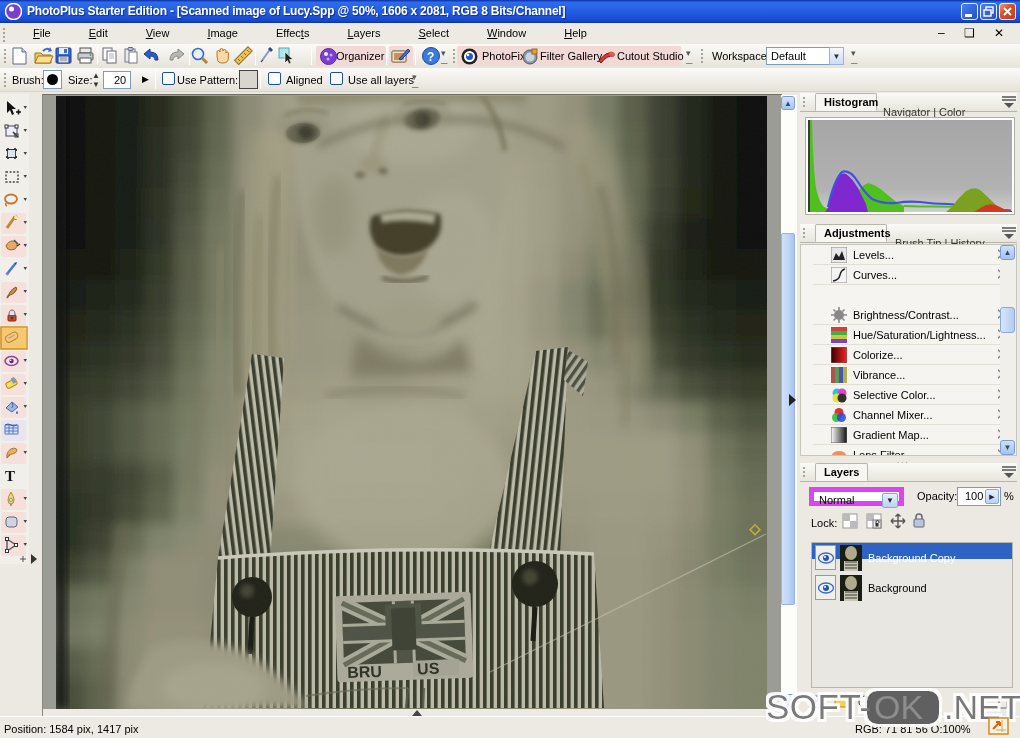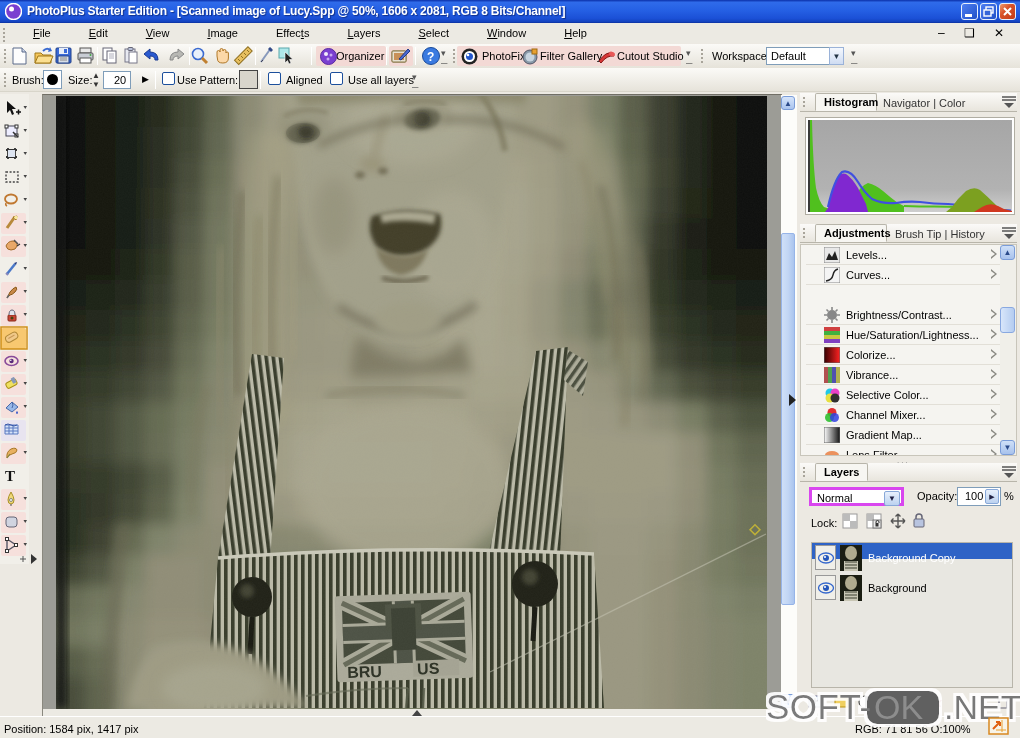--- a/index.html
+++ b/index.html
@@ -938,25 +938,25 @@
 
 <div class="abs" id="vscroll">
 <div style="position:absolute;left:0px;top:1px;width:14px;height:14px;background:linear-gradient(180deg,#d6e5fb,#aac4ee);border:1px solid #7a9cd8;border-radius:3px;text-align:center;font-size:8px;color:#2a4a8a;line-height:13px">▲</div>
 <div style="position:absolute;left:0px;top:138px;width:14px;height:372px;background:linear-gradient(90deg,#cfe0f8 0%,#c2d6f4 50%,#aac4ee 100%);border:1px solid #96b4e8;border-radius:2px"></div>
 <div style="position:absolute;left:0px;top:599px;width:14px;height:14px;background:linear-gradient(180deg,#d6e5fb,#aac4ee);border:1px solid #7a9cd8;border-radius:3px;text-align:center;font-size:8px;color:#2a4a8a;line-height:13px">▼</div>
 </div>
 
 <div class="abs" id="rpanel">
     <style>
 .ptab{position:absolute;height:18px;background:#f7f6f2;border:1px solid #b8b5aa;border-bottom:1px solid #f7f6f2;border-radius:2px 2px 0 0;font-weight:bold;padding:2px 8px 0 8px;}
-.ptabin{position:absolute;color:#333;padding-top:3px;}
+.ptabin{position:absolute;color:#333;padding-top:12px;}
 .phead{position:absolute;left:3px;width:217px;height:19px;background:linear-gradient(180deg,#fbfaf8,#e8e5dd);border-bottom:1px solid #b8b5aa;}
 .pmenu{position:absolute;right:3px;top:3px;}
 .vgrip{position:absolute;left:2px;width:4px;height:12px;top:3px;background-image:radial-gradient(circle,#a8a49a 0.9px,transparent 1.1px);background-size:4px 4px;}
-.arow{position:absolute;left:5px;width:197px;height:20px;border-bottom:1px solid #e2dfd7;background:#f5f4f0;padding-left:40px;}
+.arow{position:absolute;left:12px;width:197px;height:20px;border-bottom:1px solid #e2dfd7;background:#f5f4f0;padding-left:40px;}
 .arow .t{position:absolute;left:40px;top:4px;color:#000;}
 .arow .tri{position:absolute;right:6px;top:4px;width:0;height:0;border-left:6px solid #8a8a84;border-top:5px solid transparent;border-bottom:5px solid transparent;}
 .arow .tri2{position:absolute;right:8px;top:6px;width:0;height:0;border-left:4px solid #f5f4f0;border-top:3px solid transparent;border-bottom:3px solid transparent;}
 </style>
 <div class="phead" style="top:1px">
       <div class="vgrip"></div>
     </div>
 <div class="ptab" style="left:18px;top:1px;width:62px">Histogram</div>
 <div class="ptabin" style="left:86px;top:2px">Navigator | Color</div>
 <svg class="pmenu" style="top:4px" width="16" height="12">
@@ -1107,21 +1107,21 @@
 </div>
 <div style="position:absolute;left:100px;top:364px;width:20px;height:4px;color:#888;font-size:8px;letter-spacing:2px">...</div>
 <div class="phead" style="top:371px">
       <div class="vgrip"></div>
     </div>
 <div class="ptab" style="left:18px;top:371px">Layers</div>
 <svg class="pmenu" style="top:374px" width="16" height="12">
       <path d="M1 1 H15 M1 4 H15" stroke="#555" stroke-width="1.5"></path>
       <path d="M3 7 L13 7 L8 12 Z" fill="#555"></path>
     </svg>
-<div style="position:absolute;left:12px;top:395px;width:95px;height:19px;background:#fff;border:3px solid #d946ef;padding:2px 0 0 5px">Normal
+<div style="position:absolute;left:12px;top:395px;width:95px;height:19px;background:#fff;border:5px solid #d946ef;padding:2px 0 0 5px">Normal
 <div style="position:absolute;right:1px;top:1px;width:16px;height:15px;background:linear-gradient(180deg,#e8f0fc,#bcd2f0);border:1px solid #88a8d8;border-radius:2px;text-align:center;font-size:8px;color:#224;line-height:14px">▼</div></div>
 <div style="position:absolute;left:120px;top:398px">Opacity:</div>
 <div style="position:absolute;left:160px;top:395px;width:44px;height:19px;background:#fff;border:1px solid #7f9db9;padding:2px 0 0 7px">100
 <div style="position:absolute;right:1px;top:1px;width:14px;height:15px;background:linear-gradient(180deg,#e8f0fc,#bcd2f0);border:1px solid #88a8d8;border-radius:2px;text-align:center;font-size:7px;color:#224;line-height:14px">▶</div></div>
 <div style="position:absolute;left:207px;top:398px">%</div>
 <div style="position:absolute;left:14px;top:425px">Lock:</div>
 <svg style="position:absolute;left:45px;top:421px" width="16" height="16">
       <rect width="14" height="14" x="1" y="1" fill="#fff" stroke="#999"></rect>
       <rect x="1" y="1" width="7" height="7" fill="#bbb"></rect>
       <rect x="8" y="8" width="7" height="7" fill="#bbb"></rect>

